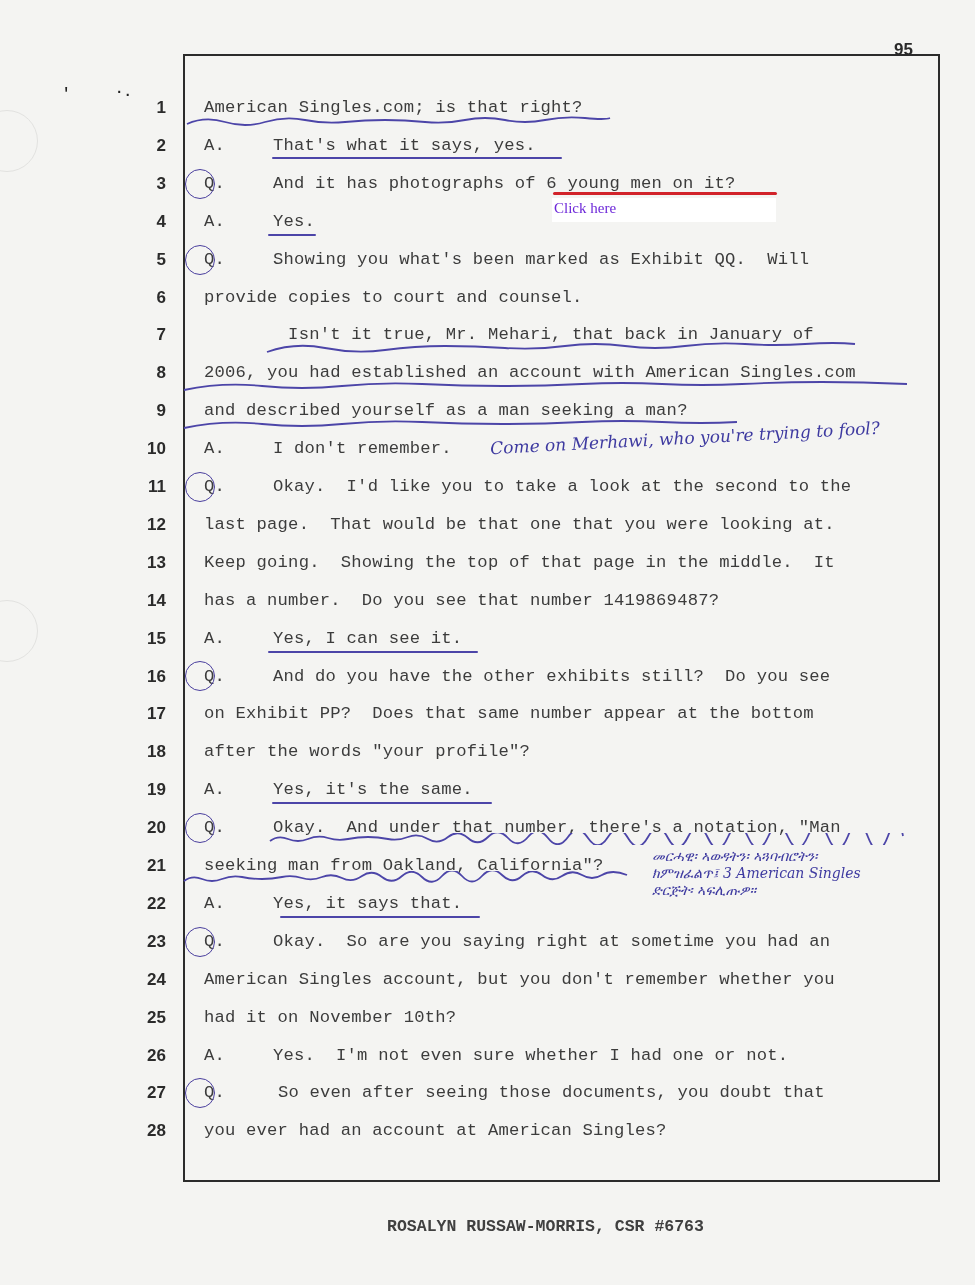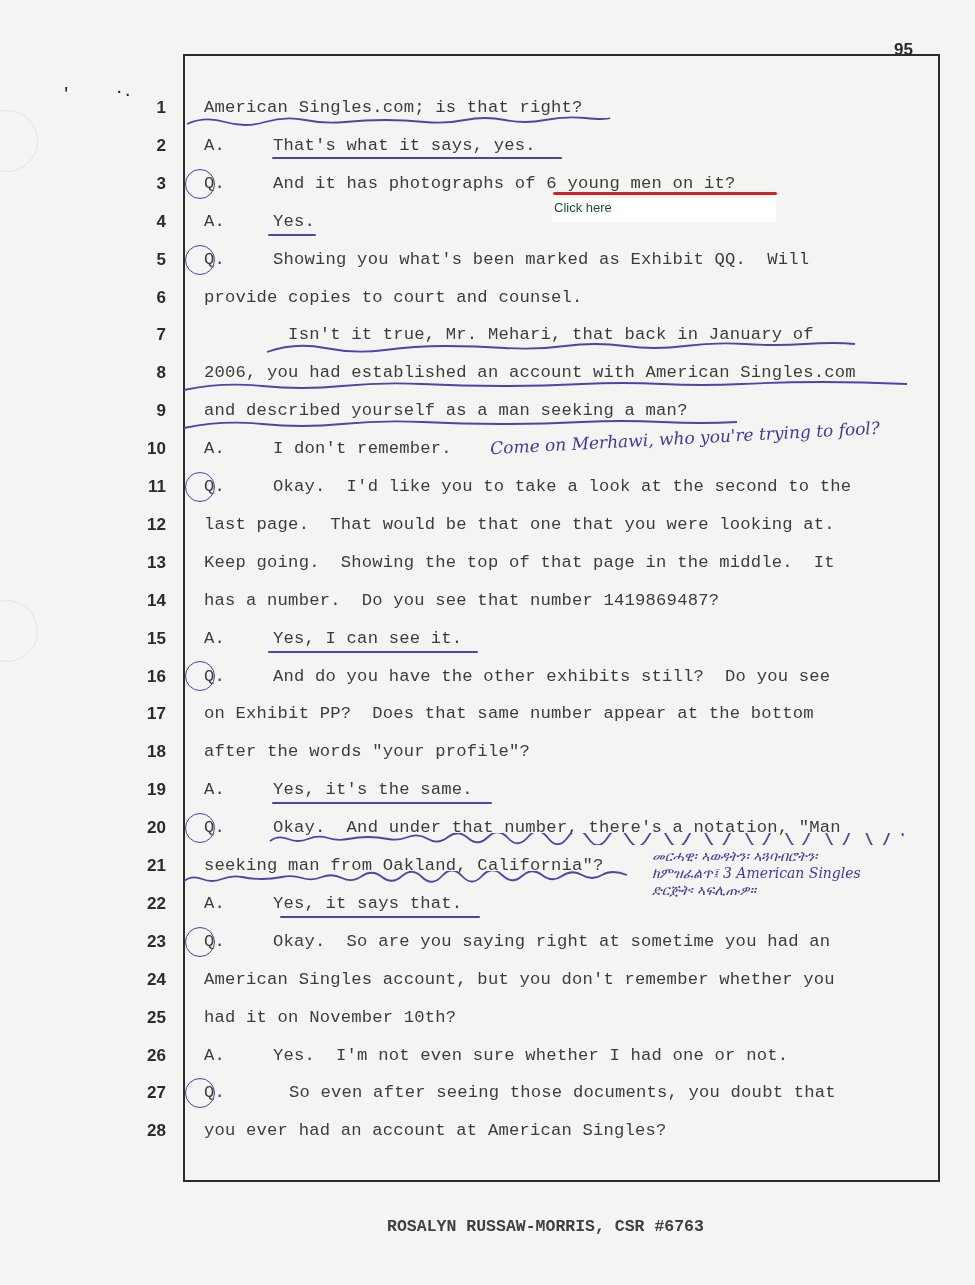--- a/index.html
+++ b/index.html
@@ -35,22 +35,22 @@
     position:absolute; height:0; border-bottom:2px solid #4c45a8; border-radius:2px;
   }
   .ink-wavy { position:absolute; }
   .handwriting {
     position:absolute; color:#3e3aa0;
     font-family:"DejaVu Serif", serif; font-style:italic;
   }
   .click-link {
     position:absolute; left:552px; top:198px; width:224px; height:24px;
     background:#ffffff;
-    font-family:Liberation Sans, sans-serif;
-    font-size:13px; color:#14532d; padding-left:2px; box-sizing:border-box;
+    font-family:Liberation Serif, serif;
+    font-size:15px; color:#6d28d9; padding-left:2px; box-sizing:border-box;
     cursor:pointer; line-height:20px;
   }
   .red-underline {
     position:absolute; left:553px; top:192px; width:224px; height:3px; background:#d2232a;
     border-radius:2px;
   }
   .footer {
     position:absolute; top:1217px; left:0; width:975px; text-align:center;
     font-family:"Liberation Mono", "DejaVu Sans Mono", monospace;
     font-weight:bold; font-size:16.5px; color:#404040;
@@ -135,21 +135,21 @@
     <div class="line-text" style="top: 932px; left: 273px;">Okay.  So are you saying right at sometime you had an</div>
     <div class="line-no" style="top: 970px;">24</div>
     <div class="line-text" style="top: 970px;">American Singles account, but you don't remember whether you</div>
     <div class="line-no" style="top: 1008px;">25</div>
     <div class="line-text" style="top: 1008px;">had it on November 10th?</div>
     <div class="line-no" style="top: 1046px;">26</div>
     <div class="line-text" style="top: 1046px;">A.</div>
     <div class="line-text" style="top: 1046px; left: 273px;">Yes.  I'm not even sure whether I had one or not.</div>
     <div class="line-no" style="top: 1083px;">27</div>
     <div class="line-text" style="top: 1083px;">Q.</div>
-    <div class="line-text" style="top: 1083px; left: 289px;">So even after seeing those documents, you doubt that</div>
+    <div class="line-text" style="top: 1083px; left: 278px;">So even after seeing those documents, you doubt that</div>
     <div class="line-no" style="top: 1121px;">28</div>
     <div class="line-text" style="top: 1121px;">you ever had an account at American Singles?</div>
   </div>
 
 <div class="q-circle" style="top:169px;"></div>
 <div class="q-circle" style="top:245px;"></div>
 <div class="q-circle" style="top:472px;"></div>
 <div class="q-circle" style="top:661px;"></div>
 <div class="q-circle" style="top:813px;"></div>
 <div class="q-circle" style="top:927px;"></div>

